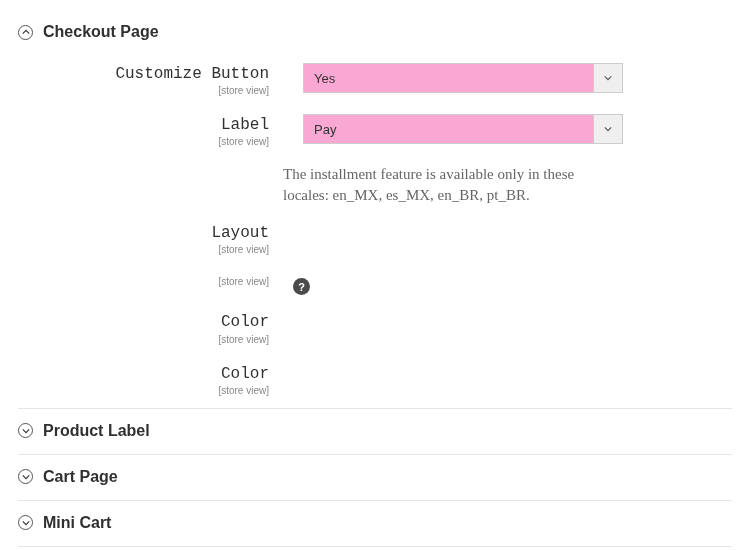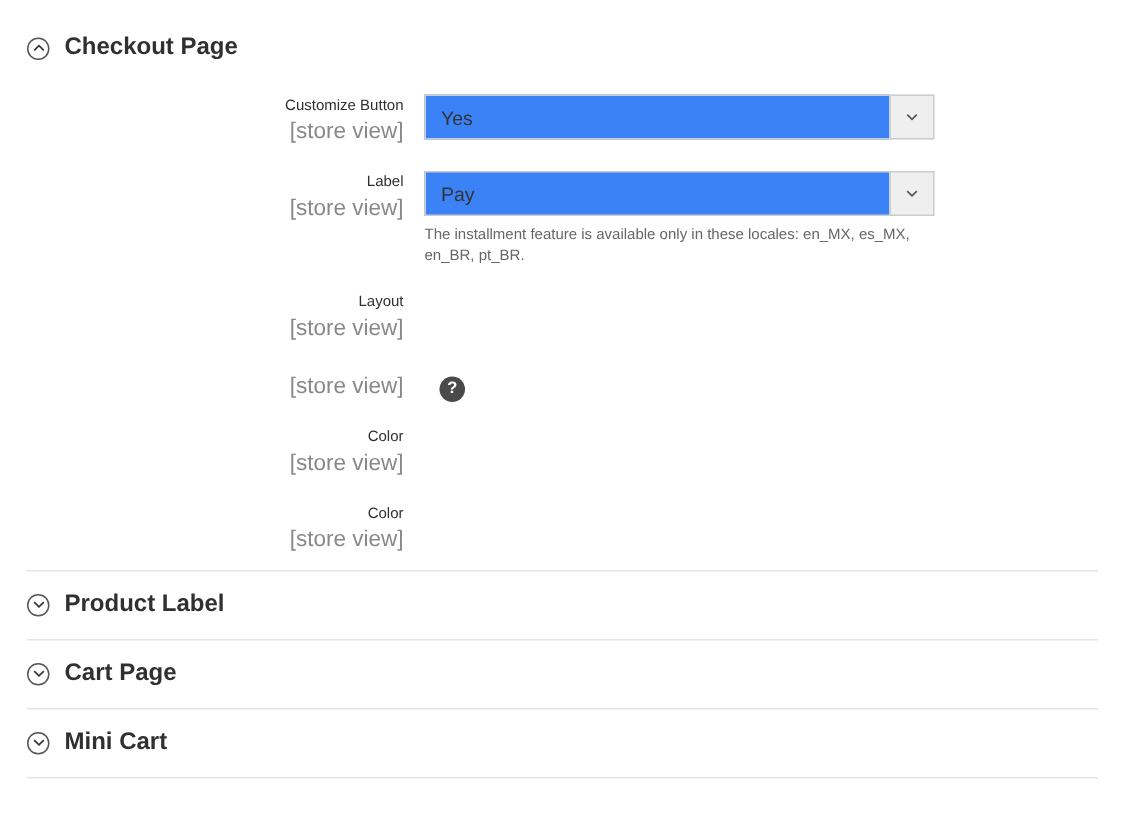--- a/index.html
+++ b/index.html
@@ -52,67 +52,70 @@
       align-items: flex-start;
       margin-bottom: 16px;
     }
     .field-label-col {
       width: 265px;
       text-align: right;
       padding-right: 14px;
       padding-top: 2px;
     }
     .field-label {
-      font-size: 10px;
+      font-size: 16px;
       color: #303030;
       display: block;
       line-height: 1.2;
+      font-family: Liberation Mono, monospace;
     }
     .field-scope {
-      font-size: 15px;
+      font-size: 10px;
       color: #888;
       display: block;
       line-height: 1.4;
     }
     .field-control-col {
       width: 340px;
       position: relative;
     }
     .select-wrap {
       display: flex;
       width: 100%;
     }
     .select-value {
       flex: 1;
       border: 1px solid #ccc;
       border-right: none;
       padding: 6px 10px;
       font-size: 13px;
       color: #333;
-      background: #3b82f6;
+      background: #f9a8d4;
       height: 30px;
       display: flex;
       align-items: center;
+      margin-left: 20px;
     }
     .select-btn {
       width: 30px;
       height: 30px;
       border: 1px solid #ccc;
       background: #efefef;
       display: flex;
       align-items: center;
       justify-content: center;
       color: #555;
     }
     .select-btn svg { width: 8px; height: 8px; }
     .hint {
-      margin-top: 6px;
-      font-size: 10px;
+      margin-top: 20px;
+      font-size: 15px;
       color: #666;
       line-height: 1.4;
+      font-family: Liberation Serif, serif;
     }
     .extra-col {
       padding-left: 10px;
       padding-top: 5px;
     }
     .help-icon {
       width: 17px;
       height: 17px;
       border-radius: 50%;
       background: #4a4a4a;

